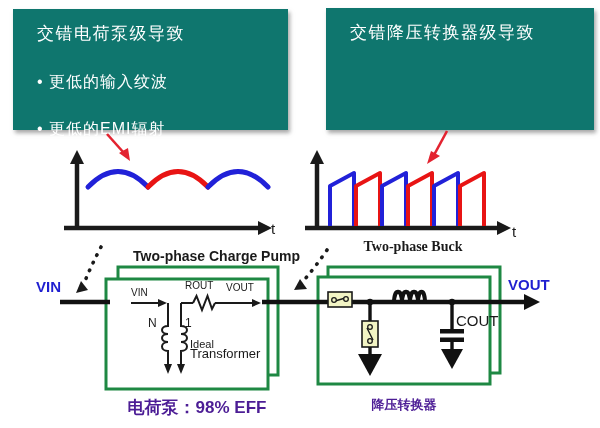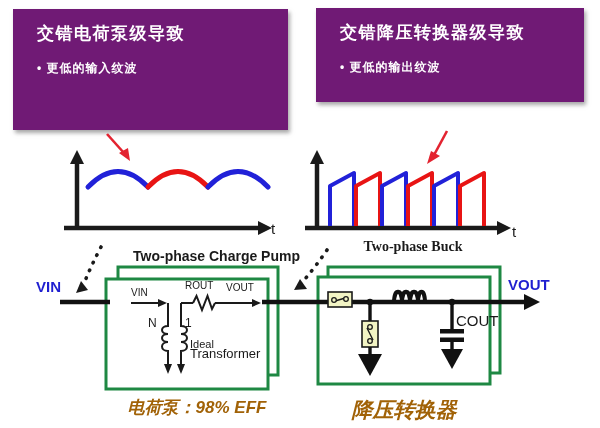--- a/index.html
+++ b/index.html
@@ -1,44 +1,44 @@
 <!DOCTYPE html>
 <html><head>
 <meta charset="utf-8">
 <style>
   html,body{margin:0;padding:0;background:#fff;}
   .canvas{position:relative;width:600px;height:428px;background:#ffffff;
           font-family:"Liberation Sans",sans-serif;overflow:hidden;}
   
-  .callout{position:absolute;background:#701a75;color:#ffffff;font-weight:bold;
+  .callout{position:absolute;background:#0f766e;color:#ffffff;font-weight:normal;
            box-shadow:2px 3px 4px rgba(110,110,110,.6);padding:14px 12px 4px 24px;box-sizing:border-box;}
   .callout-title{font-size:17px;letter-spacing:1.5px;line-height:22px;}
-  .callout-bullet{font-size:12px;letter-spacing:1px;margin-top:13px;line-height:20px;}
+  .callout-bullet{font-size:16px;letter-spacing:1px;margin-top:27px;line-height:20px;}
   #callout-left{left:13px;top:9px;width:275px;height:121px;}
-  #callout-right{left:316px;top:8px;width:268px;height:94px;}
+  #callout-right{left:326px;top:8px;width:268px;height:122px;}
   
   .lbl{position:absolute;white-space:nowrap;color:#1a1a1a;}
   .b{font-weight:bold;}
   .blue{color:#1f1fd0;}
-  .red{color:#a16207;font-style:italic;}
+  .red{color:#4c1d95;}
   svg{position:absolute;left:0;top:0;}
 </style>
 </head>
 <body>
 
 <div class="canvas">
 
   <div class="callout" id="callout-left">
     <div class="callout-title">交错电荷泵级导致</div>
     <div class="callout-bullet">• 更低的输入纹波</div>
+    <div class="callout-bullet">• 更低的EMI辐射</div>
   </div>
 
   <div class="callout" id="callout-right">
     <div class="callout-title">交错降压转换器级导致</div>
-    <div class="callout-bullet">• 更低的输出纹波</div>
   </div>
 
   <svg width="600" height="428" viewBox="0 0 600 428">
 
     <g stroke="#e32330" fill="#e32330">
       <line x1="107" y1="134" x2="124" y2="153" stroke-width="2.6"></line>
       <polygon points="119,153 128,148 130,161" stroke="none"></polygon>
     </g>
     <g stroke="#e32330" fill="#e32330">
       <line x1="447" y1="131" x2="434" y2="155" stroke-width="2.6"></line>
@@ -149,15 +149,15 @@
   <div class="lbl" style="left:185px;top:280px;font-size:10px;">ROUT</div>
   <div class="lbl" style="left:226px;top:282px;font-size:10px;">VOUT</div>
   <div class="lbl" style="left:148px;top:316px;font-size:12px;">N</div>
   <div class="lbl" style="left:185px;top:316px;font-size:12px;">1</div>
   <div class="lbl" style="left:190px;top:338px;font-size:11px;">Ideal</div>
   <div class="lbl" style="left:190px;top:346px;font-size:13px;">Transformer</div>
 
   <div class="lbl" style="left:456px;top:312px;font-size:15px;">COUT</div>
 
   <div class="lbl b red" style="left:106px;top:396px;width:182px;text-align:center;font-size:17px;">电荷泵：98% EFF</div>
-  <div class="lbl b red" style="left:338px;top:396px;width:132px;text-align:center;font-size:21px;">降压转换器</div>
+  <div class="lbl b red" style="left:338px;top:396px;width:132px;text-align:center;font-size:13px;">降压转换器</div>
 
 </div>
 
 </body></html>

